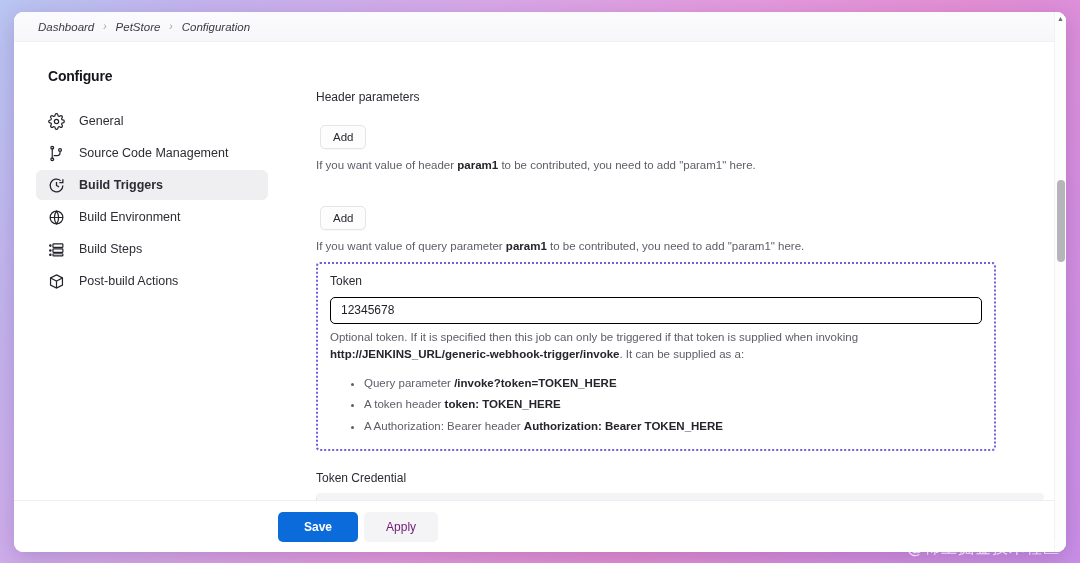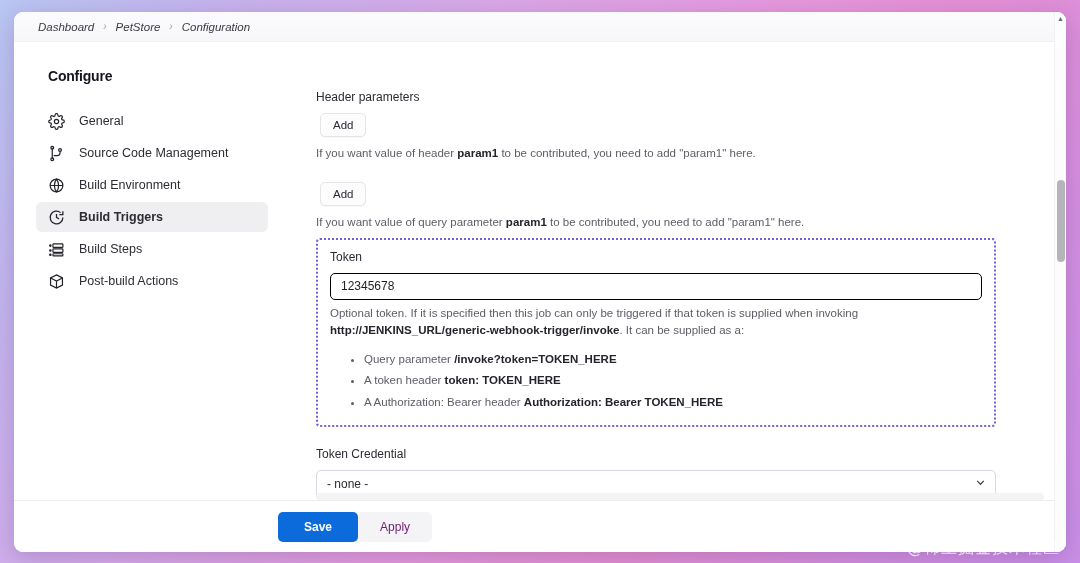--- a/index.html
+++ b/index.html
@@ -125,21 +125,21 @@
   .help-text b { color: #24242c; font-weight: bold; }
 
   .btn-add {
     display: inline-block;
     background: #fdfdfe;
     border: 1px solid #e4e4ea;
     border-radius: 5px;
     font-size: 11.5px;
     color: #2b2b33;
     padding: 5px 12px;
-    margin: 0 0 8px 4px;
+    margin: 12px 0 8px 4px;
     cursor: pointer;
     box-shadow: 0 1px 1px rgba(0,0,0,.03);
   }
 
   .section-gap { height: 20px; }
 
   
   #token-region {
     border: 2px dotted #6f62d8;
     border-radius: 4px;
@@ -209,20 +209,21 @@
   }
 
   
   #footer-bar {
     flex: 0 0 52px;
     background: #fff;
     border-top: 1px solid #eeeef1;
     display: flex;
     align-items: center;
     padding-left: 264px;
+    gap: 6px;
   }
   #save-button {
     background: #0b6bdb;
     color: #fff;
     border: none;
     border-radius: 5px;
     font-family: "Liberation Sans", sans-serif;
     font-size: 12px;
     font-weight: bold;
     padding: 8px 26px;
@@ -310,40 +311,40 @@
             <line x1="6" y1="4" x2="6" y2="20"></line>
             <circle cx="6" cy="4" r="2"></circle>
             <circle cx="6" cy="20" r="2"></circle>
             <circle cx="17" cy="7" r="2"></circle>
             <path d="M17 9v2a4 4 0 0 1-4 4H8"></path>
           </svg>
         </span>
         <span>Source Code Management</span>
       </div>
 
+      <div class="nav-item selected">
+        <span class="nav-ico">
+          <svg width="17" height="17" viewBox="0 0 24 24" fill="none" stroke="currentColor" stroke-width="1.8">
+            <path d="M21 12a9 9 0 1 1-3.2-6.9"></path>
+            <polyline points="21 3 21 8 16 8"></polyline>
+            <polyline points="12 7 12 12 15.5 14"></polyline>
+          </svg>
+        </span>
+        <span>Build Triggers</span>
+      </div>
+
       <div class="nav-item">
         <span class="nav-ico">
           <svg width="17" height="17" viewBox="0 0 24 24" fill="none" stroke="currentColor" stroke-width="1.7">
             <circle cx="12" cy="12" r="9"></circle>
             <line x1="3" y1="12" x2="21" y2="12"></line>
             <path d="M12 3a15 15 0 0 1 0 18a15 15 0 0 1 0-18z"></path>
           </svg>
         </span>
         <span>Build Environment</span>
-      </div>
-
-      <div class="nav-item selected">
-        <span class="nav-ico">
-          <svg width="17" height="17" viewBox="0 0 24 24" fill="none" stroke="currentColor" stroke-width="1.8">
-            <path d="M21 12a9 9 0 1 1-3.2-6.9"></path>
-            <polyline points="21 3 21 8 16 8"></polyline>
-            <polyline points="12 7 12 12 15.5 14"></polyline>
-          </svg>
-        </span>
-        <span>Build Triggers</span>
       </div>
 
       <div class="nav-item">
         <span class="nav-ico">
           <svg width="17" height="17" viewBox="0 0 24 24" fill="none" stroke="currentColor" stroke-width="1.7">
             <rect x="7" y="4" width="14" height="5" rx="1"></rect>
             <rect x="7" y="11" width="14" height="5" rx="1"></rect>
             <rect x="7" y="18" width="14" height="3" rx="1"></rect>
             <circle cx="3.3" cy="6.5" r="1"></circle>
             <circle cx="3.3" cy="13.5" r="1"></circle>

